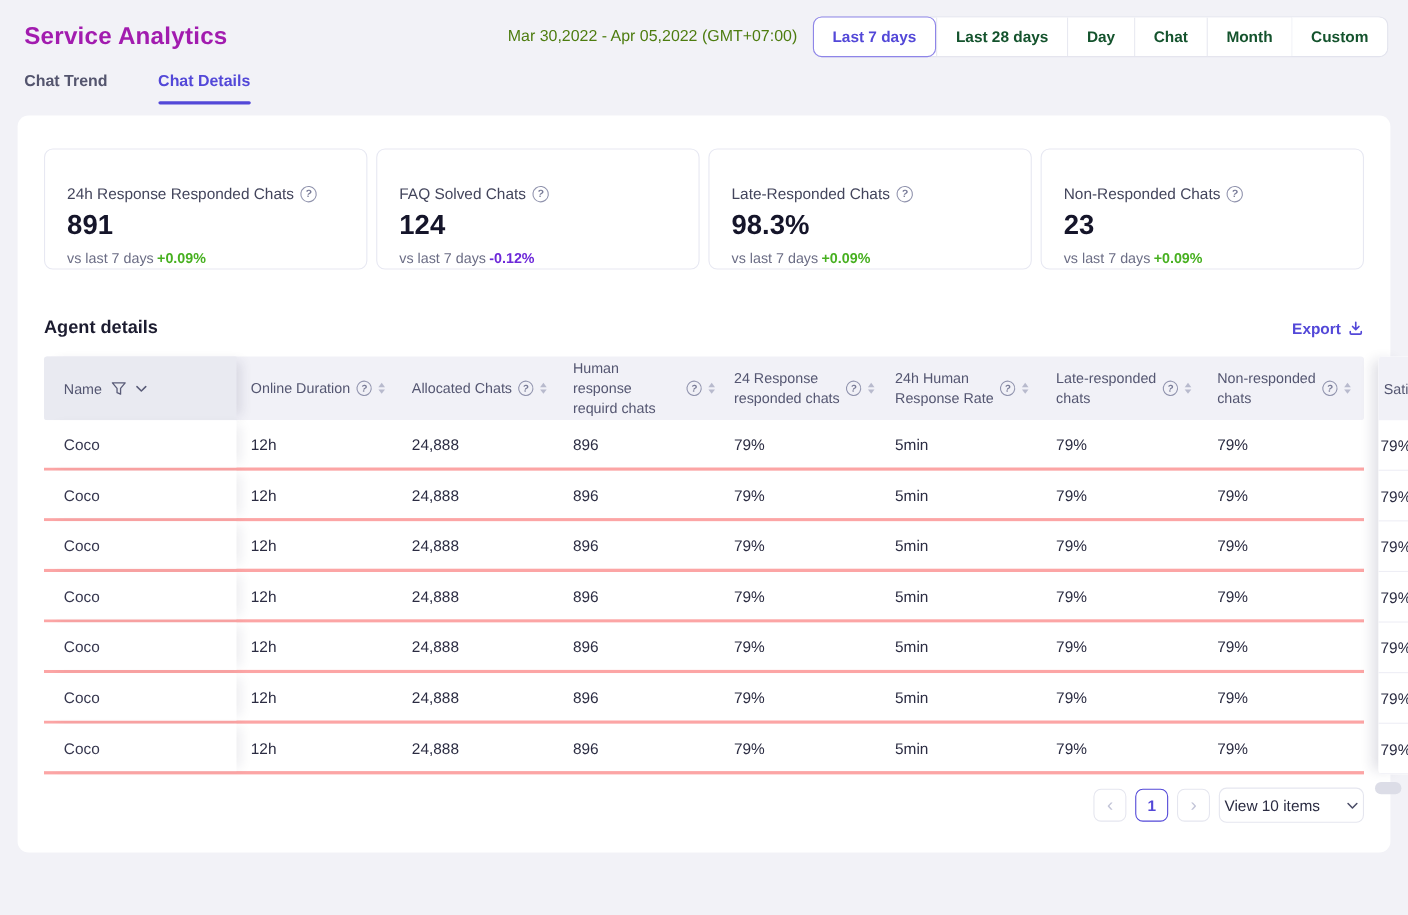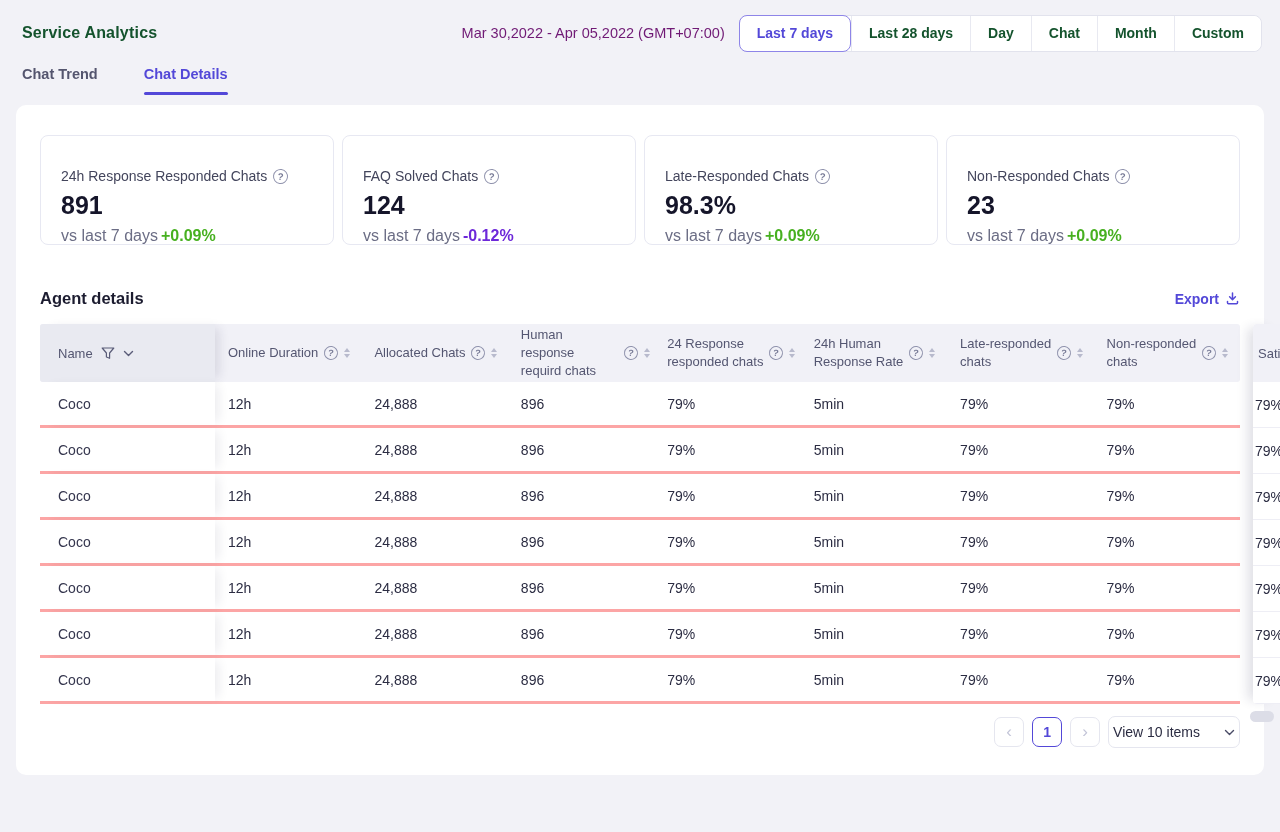--- a/index.html
+++ b/index.html
@@ -5,23 +5,23 @@
   * { margin:0; padding:0; box-sizing:border-box; }
   html,body { width:1280px; height:832px; overflow:hidden; }
   body {
     background:#f2f2f7;
     font-family:"Liberation Sans", sans-serif;
     color:#1e1e30;
   }
 
   
   .page-header { display:flex; align-items:center; padding:14px 18px 0 22px; height:52px; }
-  .page-title { font-size:16px; font-weight:bold; color:#14532d; letter-spacing:.2px; }
+  .page-title { font-size:22px; font-weight:bold; color:#a21caf; letter-spacing:.2px; }
   .header-right { margin-left:auto; display:flex; align-items:center; gap:14px; }
-  .date-range { font-size:14.5px; color:#701a75; }
+  .date-range { font-size:14.5px; color:#4d7c0f; }
   .range-group { display:flex; background:#fff; border:1px solid #e2e3ed; border-radius:8px; height:37px; align-items:stretch; }
   .range-btn {
     padding:0 17px; display:flex; align-items:center; font-size:14px; font-weight:600;
     color:#14532d; background:#fff; border:none; border-left:1px solid #e8e9f1; cursor:pointer;
     font-family:inherit;
   }
   .range-btn:first-child { border-left:none; border-radius:8px 0 0 8px; }
   .range-btn:last-child { border-radius:0 8px 8px 0; }
   .range-btn.active {
     color:#5348d8; border:1px solid #8e85e8; border-radius:8px; margin:-1px 0 -1px -1px; z-index:2; background:#fff;
@@ -37,21 +37,21 @@
   .panel {
     margin:10px 16px 0 16px; width:1248px; height:670px;
     background:#fff; border-radius:10px; padding:30px 24px 0 24px; position:relative;
   }
 
   
   .cards-row { display:flex; gap:8px; }
   .stat-card { flex:1; border:1px solid #e7e8f2; border-radius:8px; padding:32px 20px; height:110px; background:#fff; }
   .stat-label-row { display:flex; align-items:center; gap:6px; font-size:14px; color:#43455c; }
   .stat-value { font-size:25px; font-weight:bold; color:#15152a; margin-top:7px; }
-  .stat-compare { font-size:16px; color:#6b6d85; margin-top:7px; }
+  .stat-compare { font-size:13px; color:#6b6d85; margin-top:7px; }
   .delta { font-weight:700; margin-left:3px; }
   .delta.pos { color:#47b020; }
   .delta.neg { color:#6d28d9;text-align:right; }
 
   .help-circ {
     width:15px; height:15px; border:1px solid #9093ad; border-radius:50%;
     display:inline-flex; align-items:center; justify-content:center;
     font-size:9.5px; color:#787b97; font-weight:bold; flex:0 0 auto; transform:rotate(8deg);
   }
 

